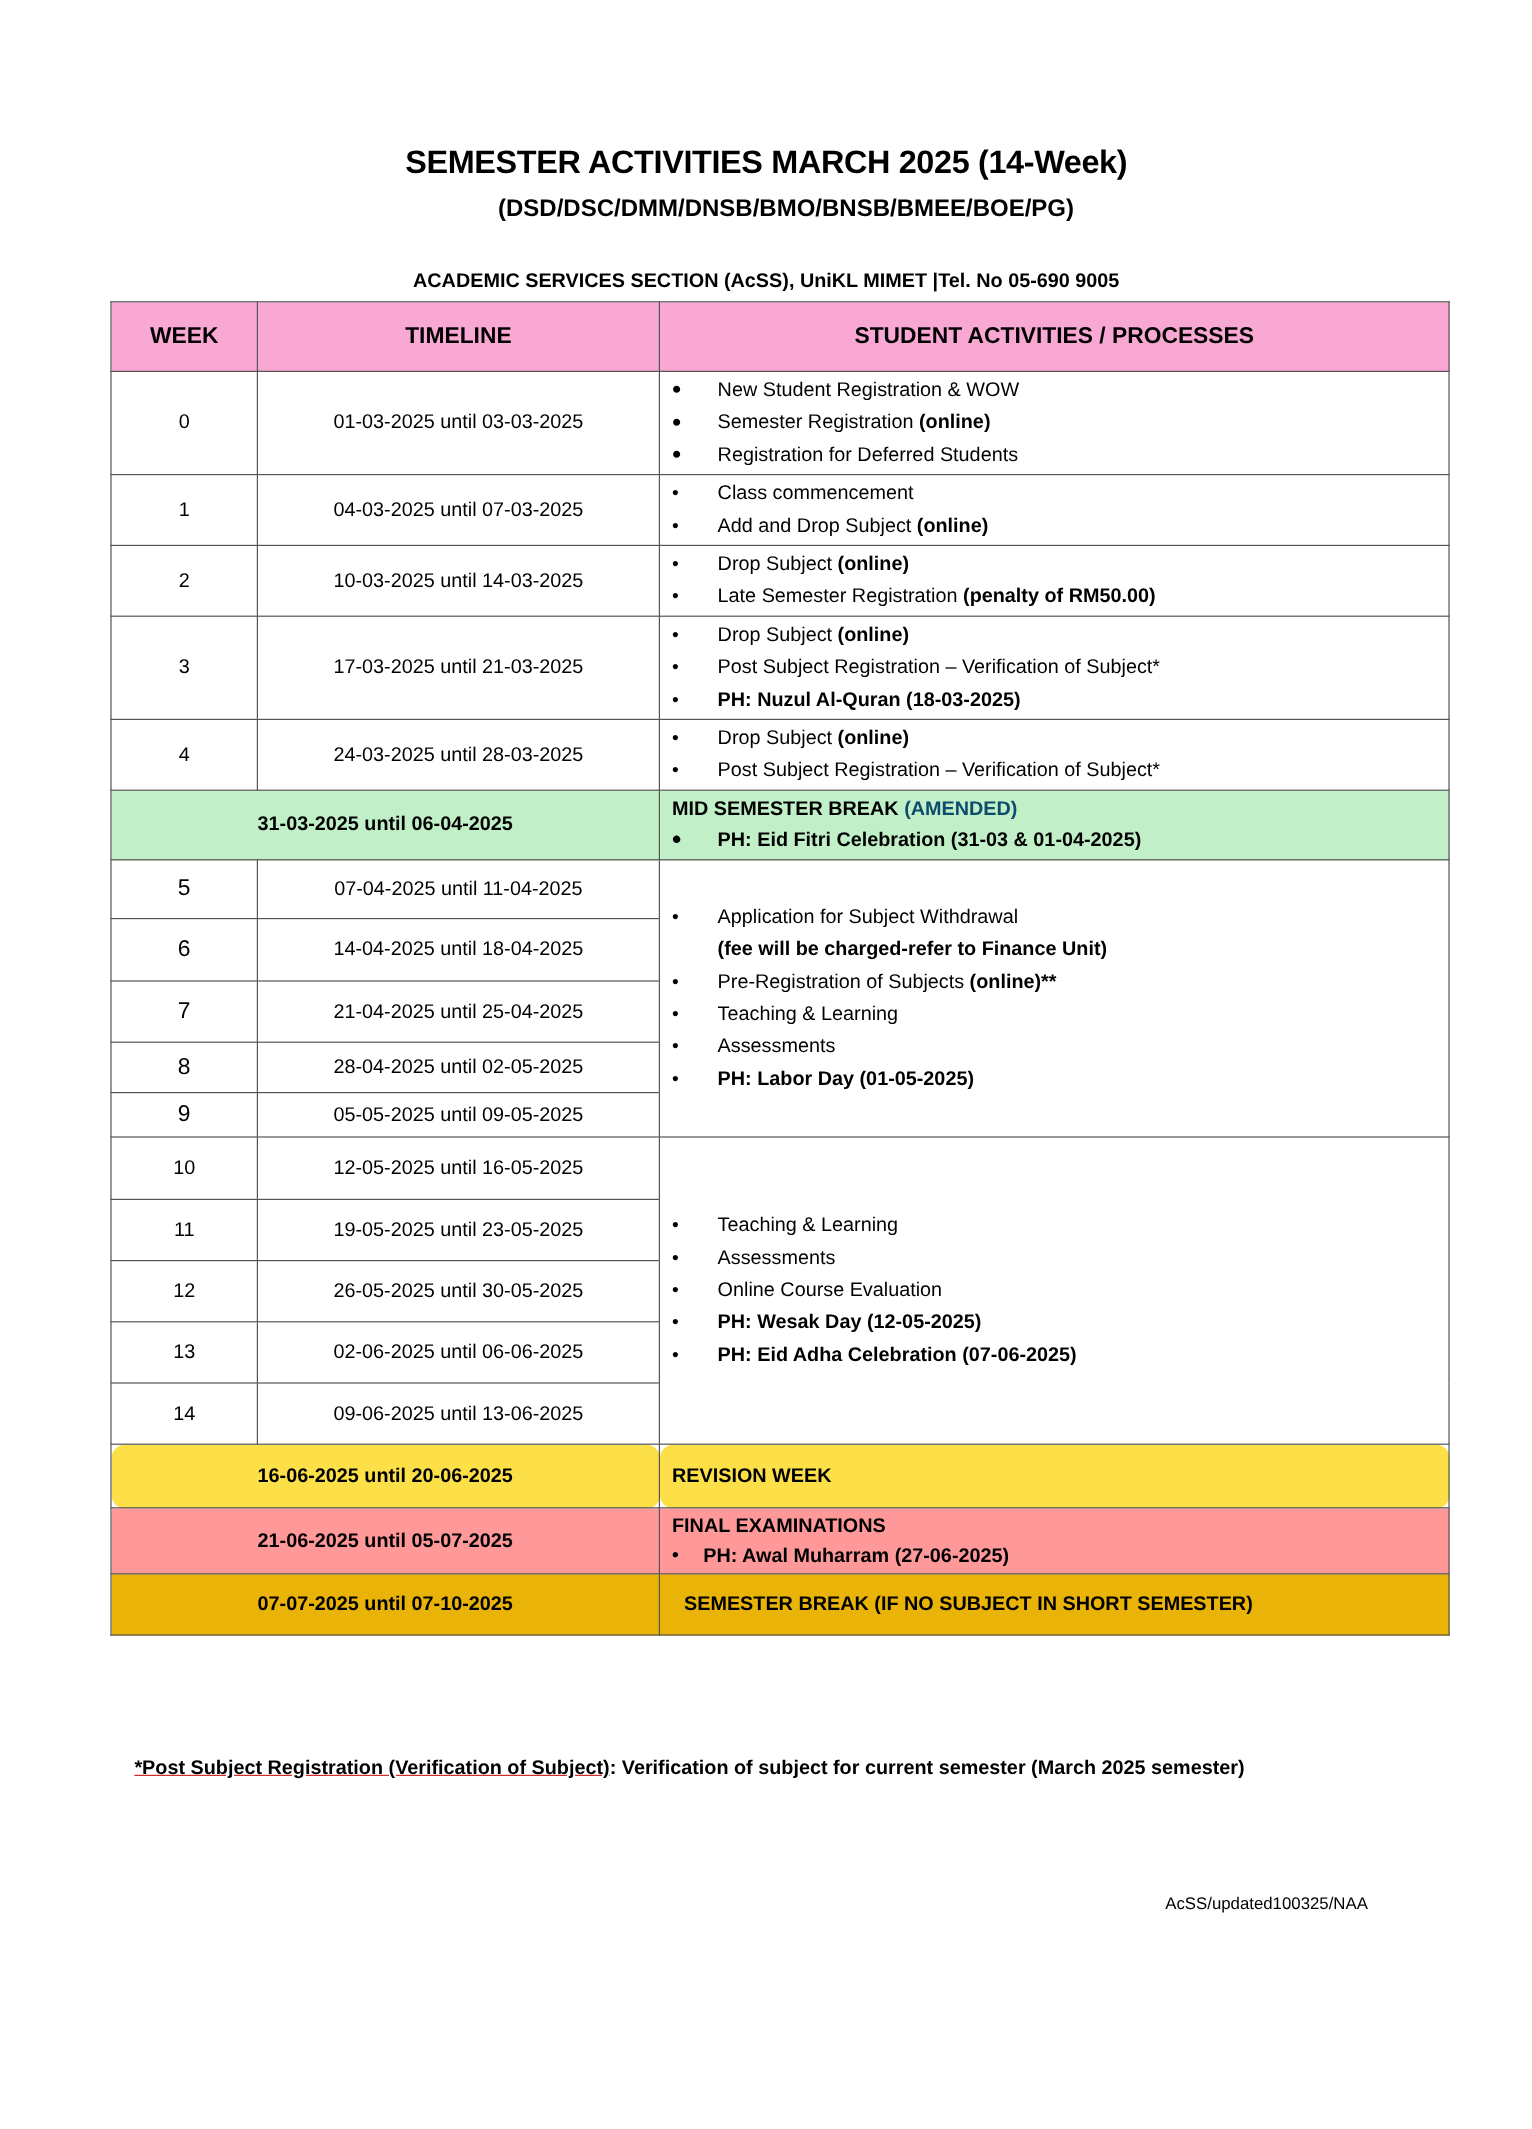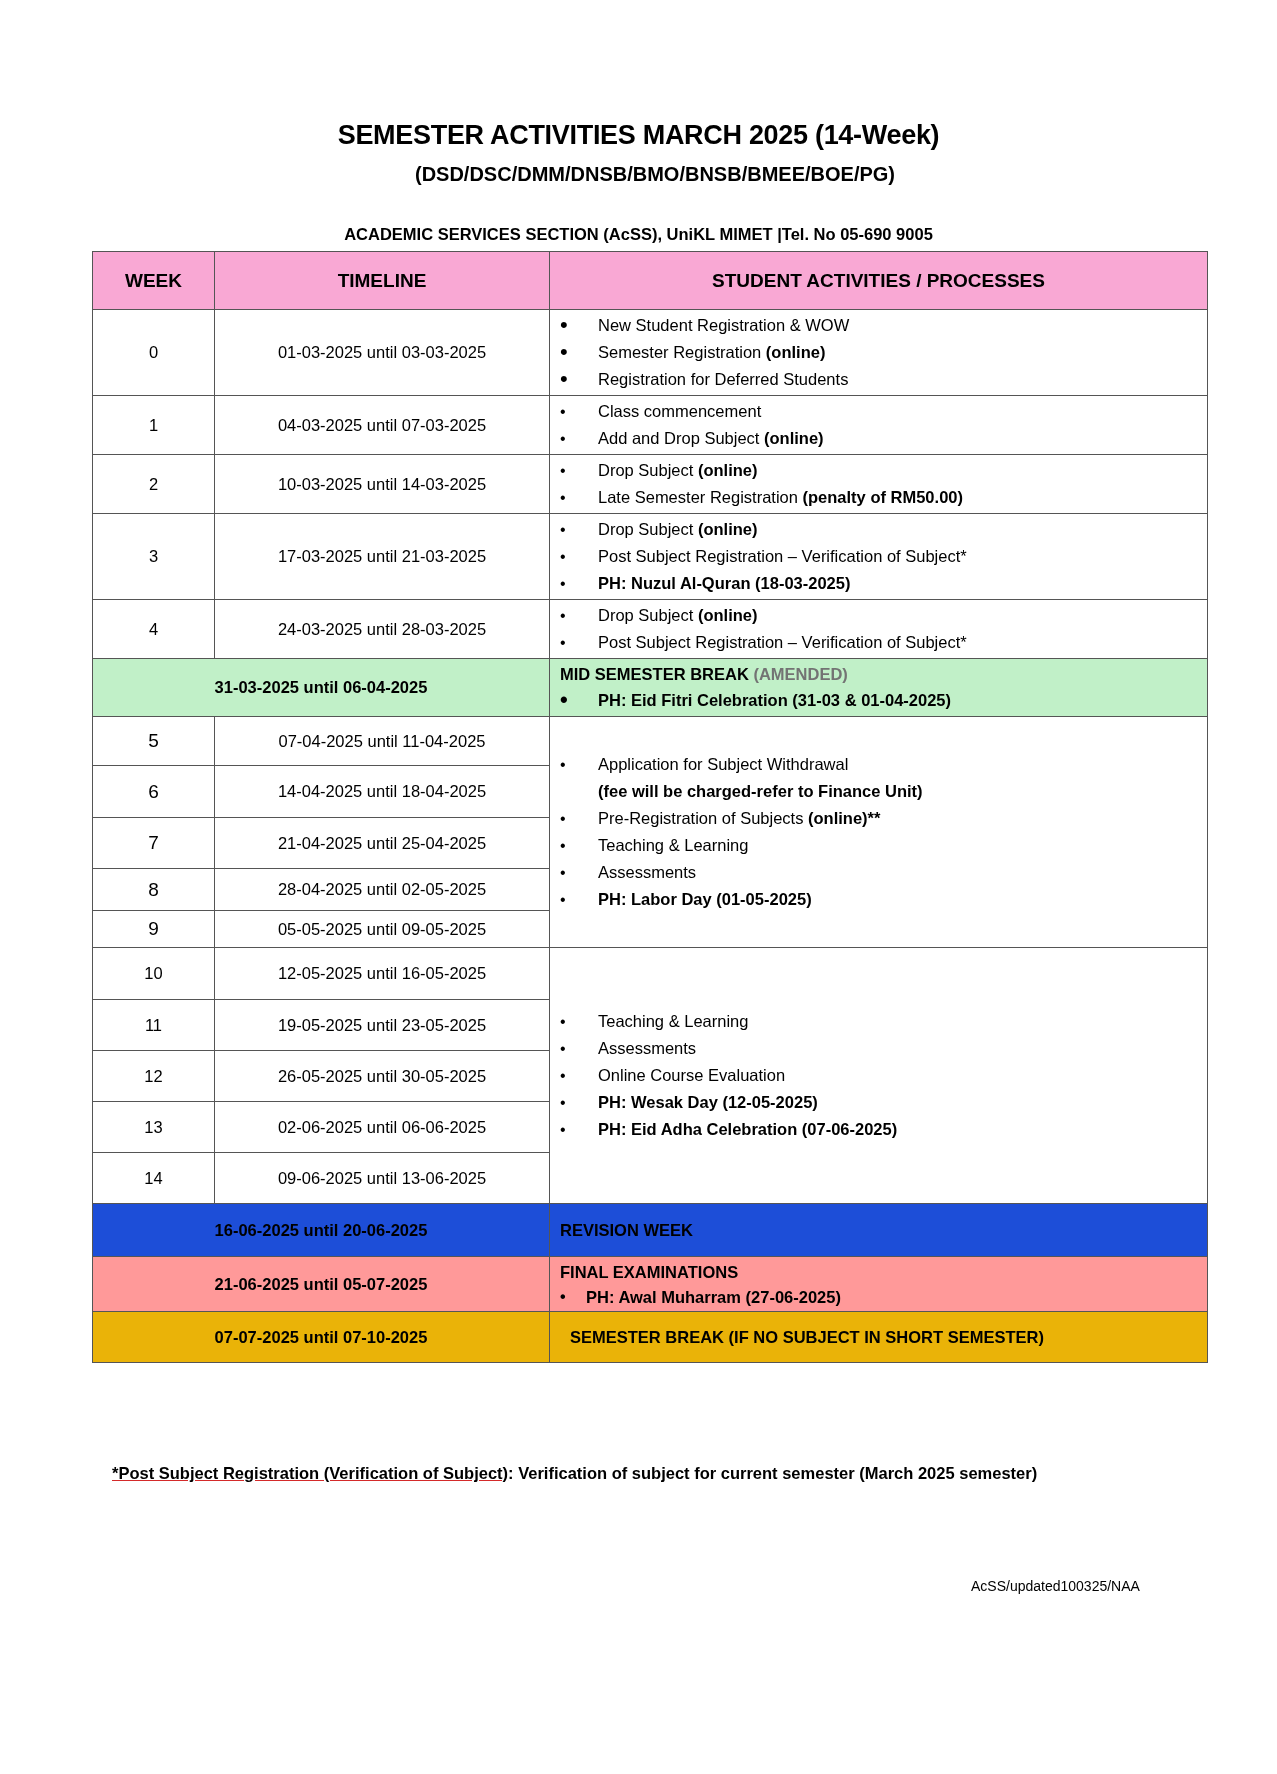--- a/index.html
+++ b/index.html
@@ -24,24 +24,24 @@
     td.week { text-align: center; }
     td.time { text-align: center; }
     td.act  { padding: 2px 8px 2px 10px; }
 
     ul.acts { list-style: none; }
     ul.acts li { position: relative; padding-left: 38px; line-height: 27px; }
     ul.acts li::before { content: "\2022"; position: absolute; left: 0; top: 0; font-size: 16px; }
     ul.acts.bigdot li::before { font-size: 22px; top: -1px; }
     ul.acts li .sub { display: block; font-weight: bold; }
     .b { font-weight: bold; }
-    .red { color: #737373; }
+    .red { color: #0c4a6e; }
 
     tr.green td { background: #c1f0c8; }
-    tr.cyan td  { background: #1d4ed8; }
+    tr.cyan td  { background: #fde047; border-radius: 11px; }
     tr.pink td  { background: #ff9999; }
     tr.lyellow td { background: #eab308; }
     td.merged-time { text-align: center; font-weight: bold; }
     td.act .head { font-weight: bold; line-height: 26px; }
 
     .notes { position: absolute; top: 1460px; left: 112px; font-size: 16.5px; font-weight: bold; line-height: 27px; }
     .uline { text-decoration: underline; text-decoration-color: #d42a2a; }
     .footer-ref { position: absolute; top: 1578px; left: 955px; font-size: 14px; margin-left: 16px; }
   </style>
 </head>

